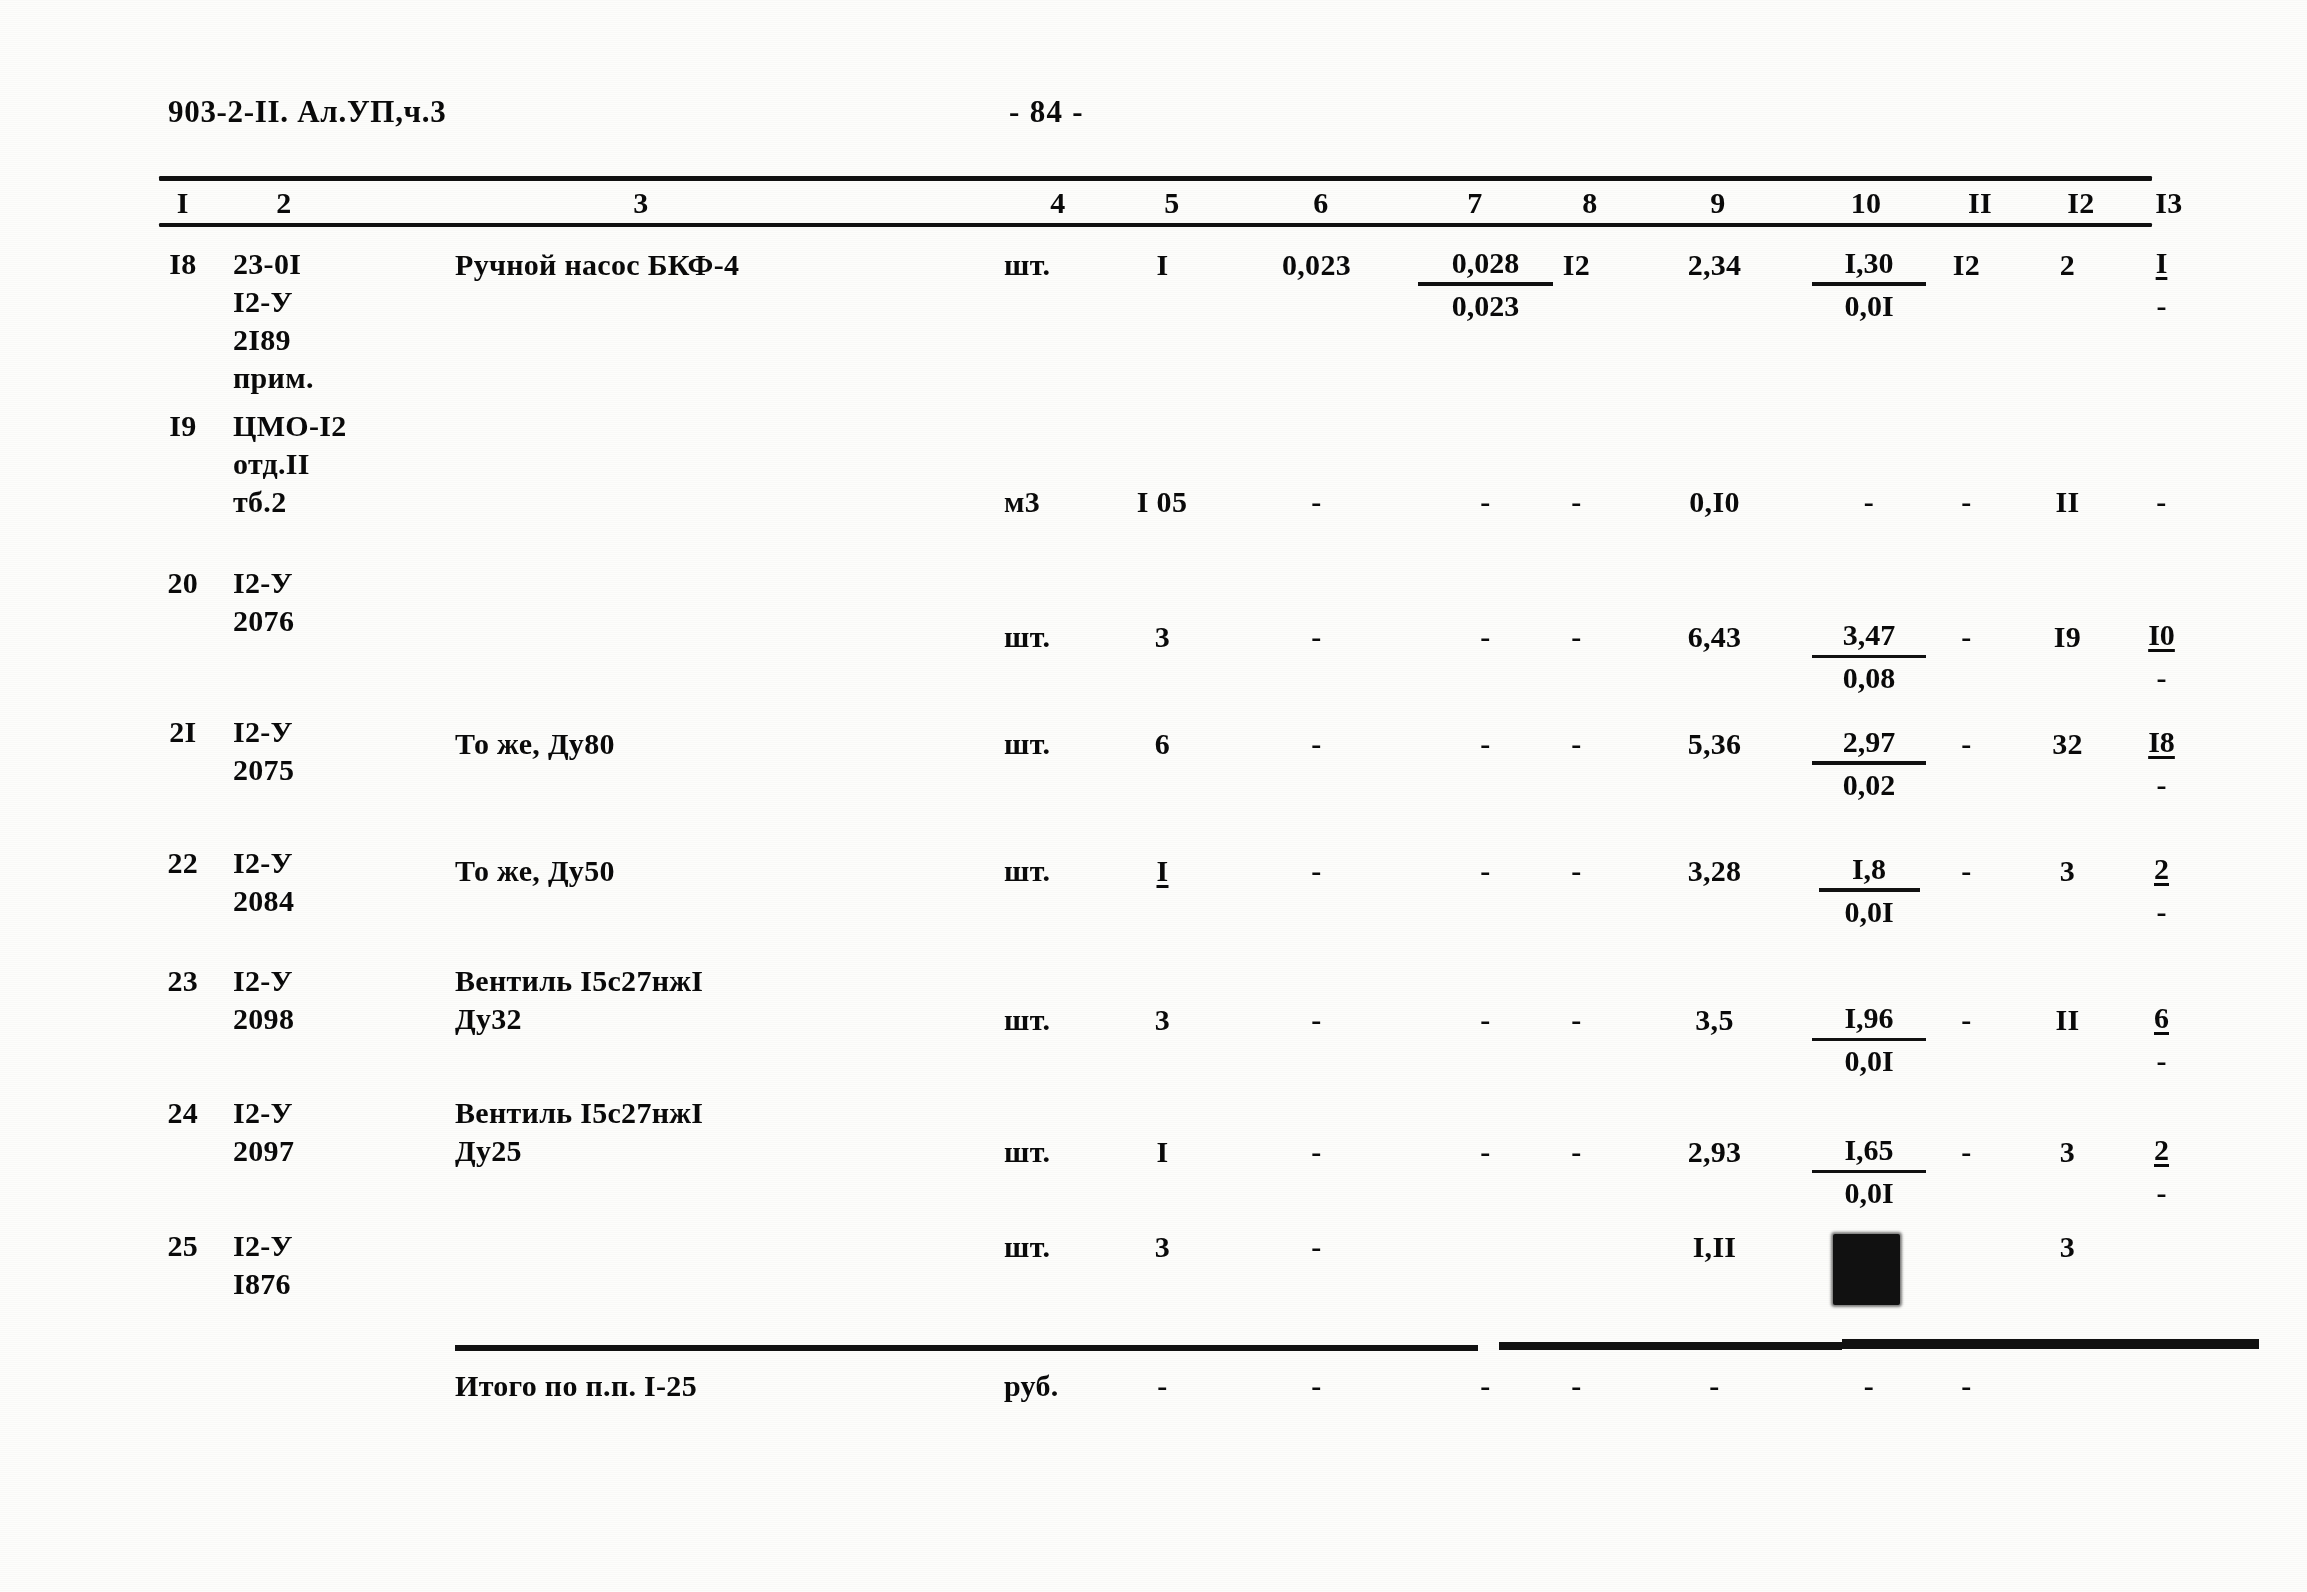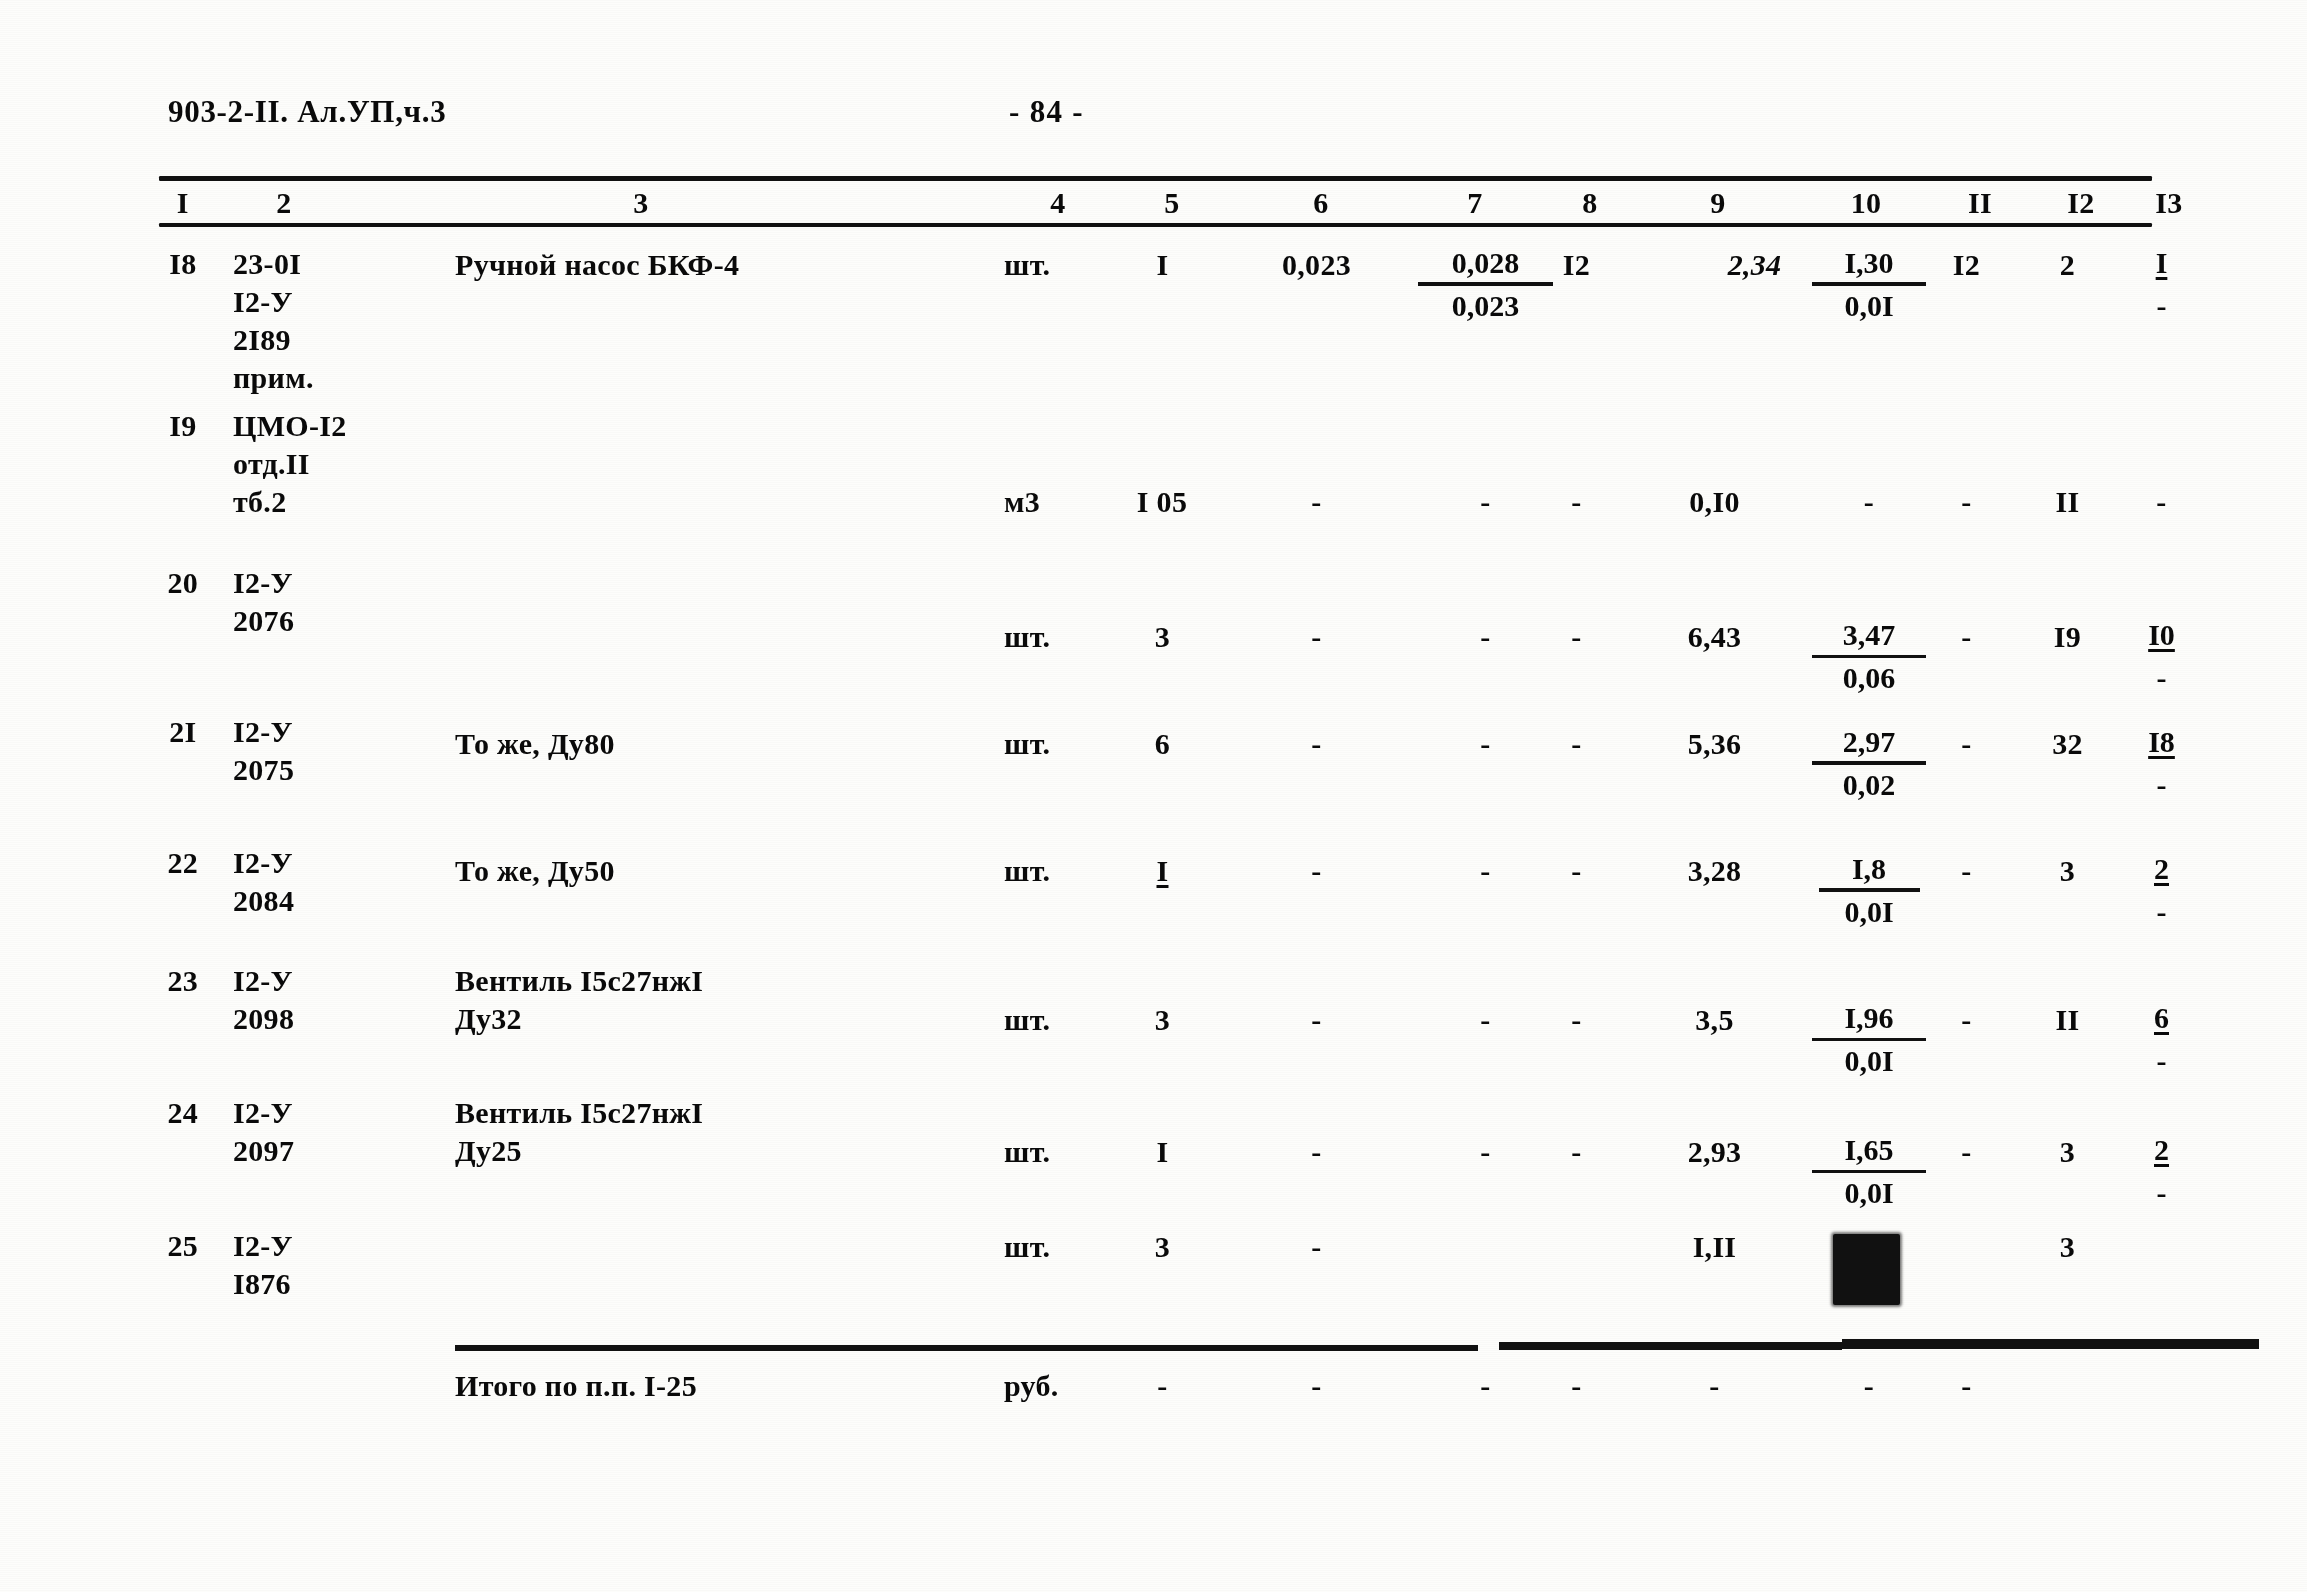--- a/index.html
+++ b/index.html
@@ -173,21 +173,21 @@
         <div class="cell c-left" style="left:296px; width:539px; top:0;">Ручной насос БКФ-4</div>
         <div class="cell c-left" style="left:845px; width:108px; top:0;">шт.</div>
         <div class="cell c-center" style="left:963px; width:81px; top:0;">I</div>
         <div class="cell c-center" style="left:1080px; width:155px; top:0;">0,023</div>
         <div class="frac" style="left:1249px; width:155px; top:0;">
           <span class="num">0,028</span>
           <span class="bar" style="width:135px;"></span>
           <span class="den">0,023</span>
         </div>
         <div class="cell c-center" style="left:1377px; width:81px; top:0;">I2</div>
-        <div class="cell c-center" style="left:1518px; width:155px; top:0;font-style:italic;">2,34</div>
+        <div class="cell c-center" style="left:1478px; width:155px; top:0;">2,34</div>
         <div class="frac" style="left:1636px; width:148px; top:0;">
           <span class="num">I,30</span>
           <span class="bar" style="width:114px;"></span>
           <span class="den">0,0I</span>
         </div>
         <div class="cell c-center" style="left:1767px; width:81px; top:0;">I2</div>
         <div class="cell c-center" style="left:1868px; width:81px; top:0;">2</div>
         <div class="frac" style="left:1952px; width:101px; top:0;">
           <span class="num u">I</span>
           <span class="bar" style="width:0px; background:transparent;"></span>
@@ -218,21 +218,21 @@
 2076</div>
         <div class="cell c-left" style="left:845px; width:108px; top:53px;">шт.</div>
         <div class="cell c-center" style="left:963px; width:81px; top:53px;">3</div>
         <div class="cell c-center" style="left:1080px; width:155px; top:53px;">-</div>
         <div class="cell c-center" style="left:1249px; width:155px; top:53px;">-</div>
         <div class="cell c-center" style="left:1377px; width:81px; top:53px;">-</div>
         <div class="cell c-center" style="left:1478px; width:155px; top:53px;">6,43</div>
         <div class="frac" style="left:1636px; width:148px; top:53px;">
           <span class="num">3,47</span>
           <span class="bar" style="width:114px;"></span>
-          <span class="den">0,06</span>
+          <span class="den">0,08</span>
         </div>
         <div class="cell c-center" style="left:1767px; width:81px; top:53px;">-</div>
         <div class="cell c-center" style="left:1868px; width:81px; top:53px;">I9</div>
         <div class="frac" style="left:1952px; width:101px; top:53px;">
           <span class="num u">I0</span>
           <span class="bar" style="width:0px; background:transparent;"></span>
           <span class="den">-</span>
         </div>
       </div>
 

